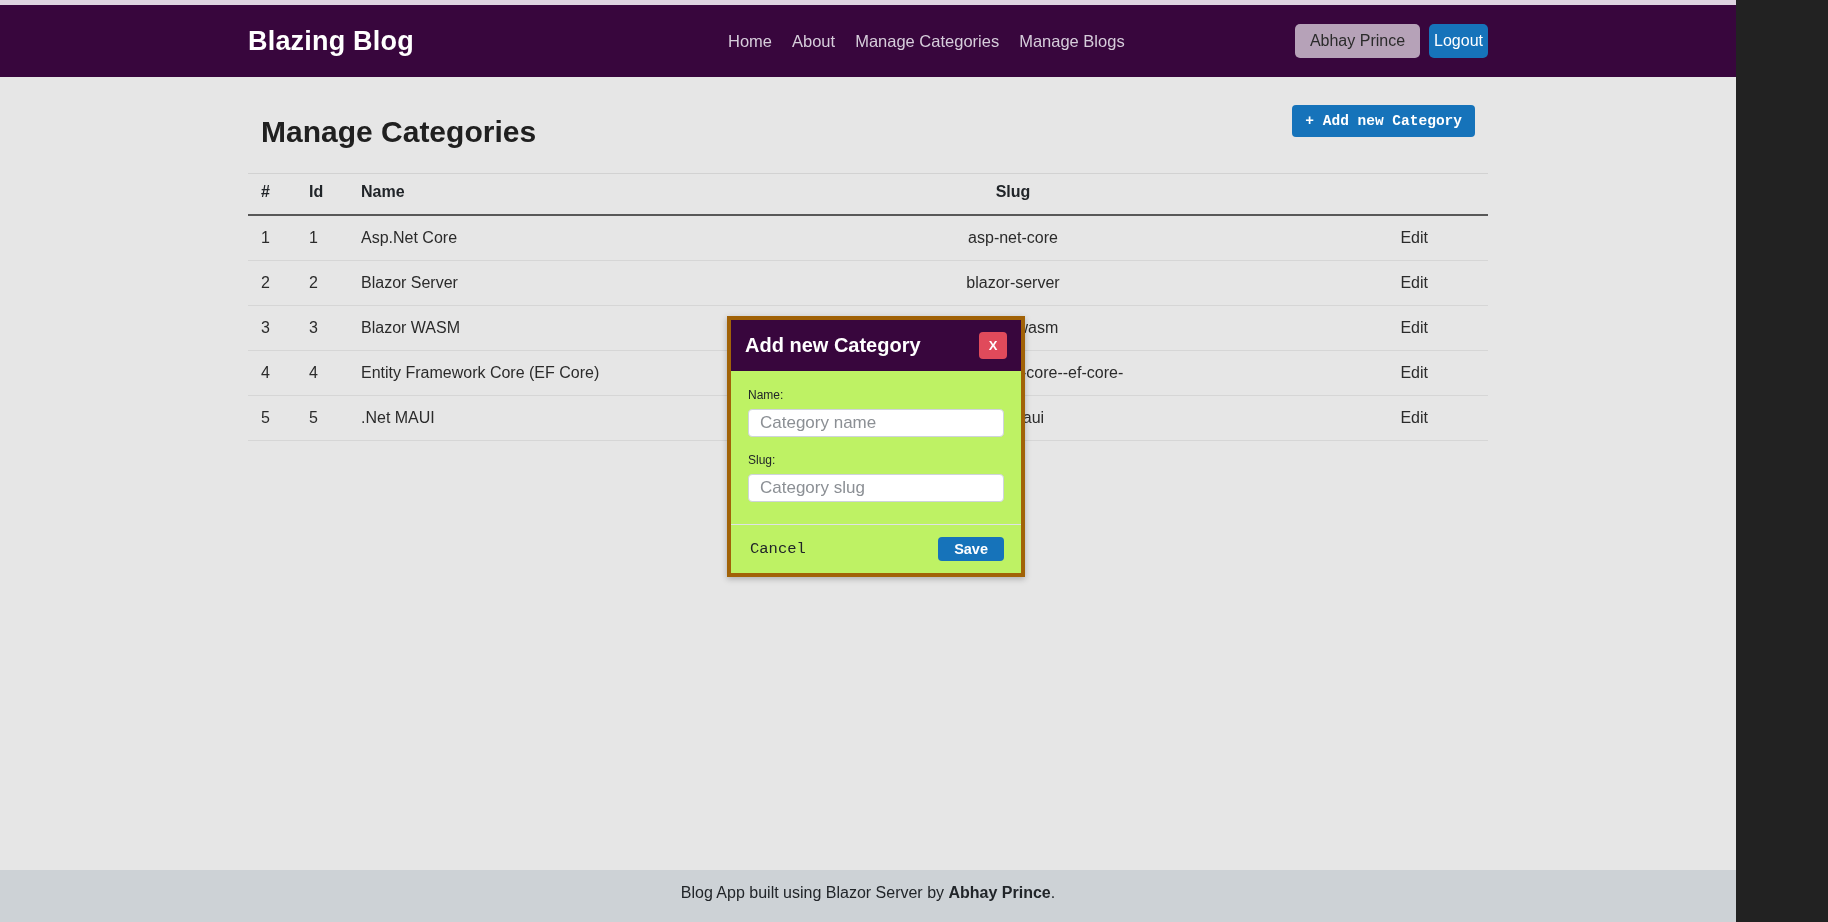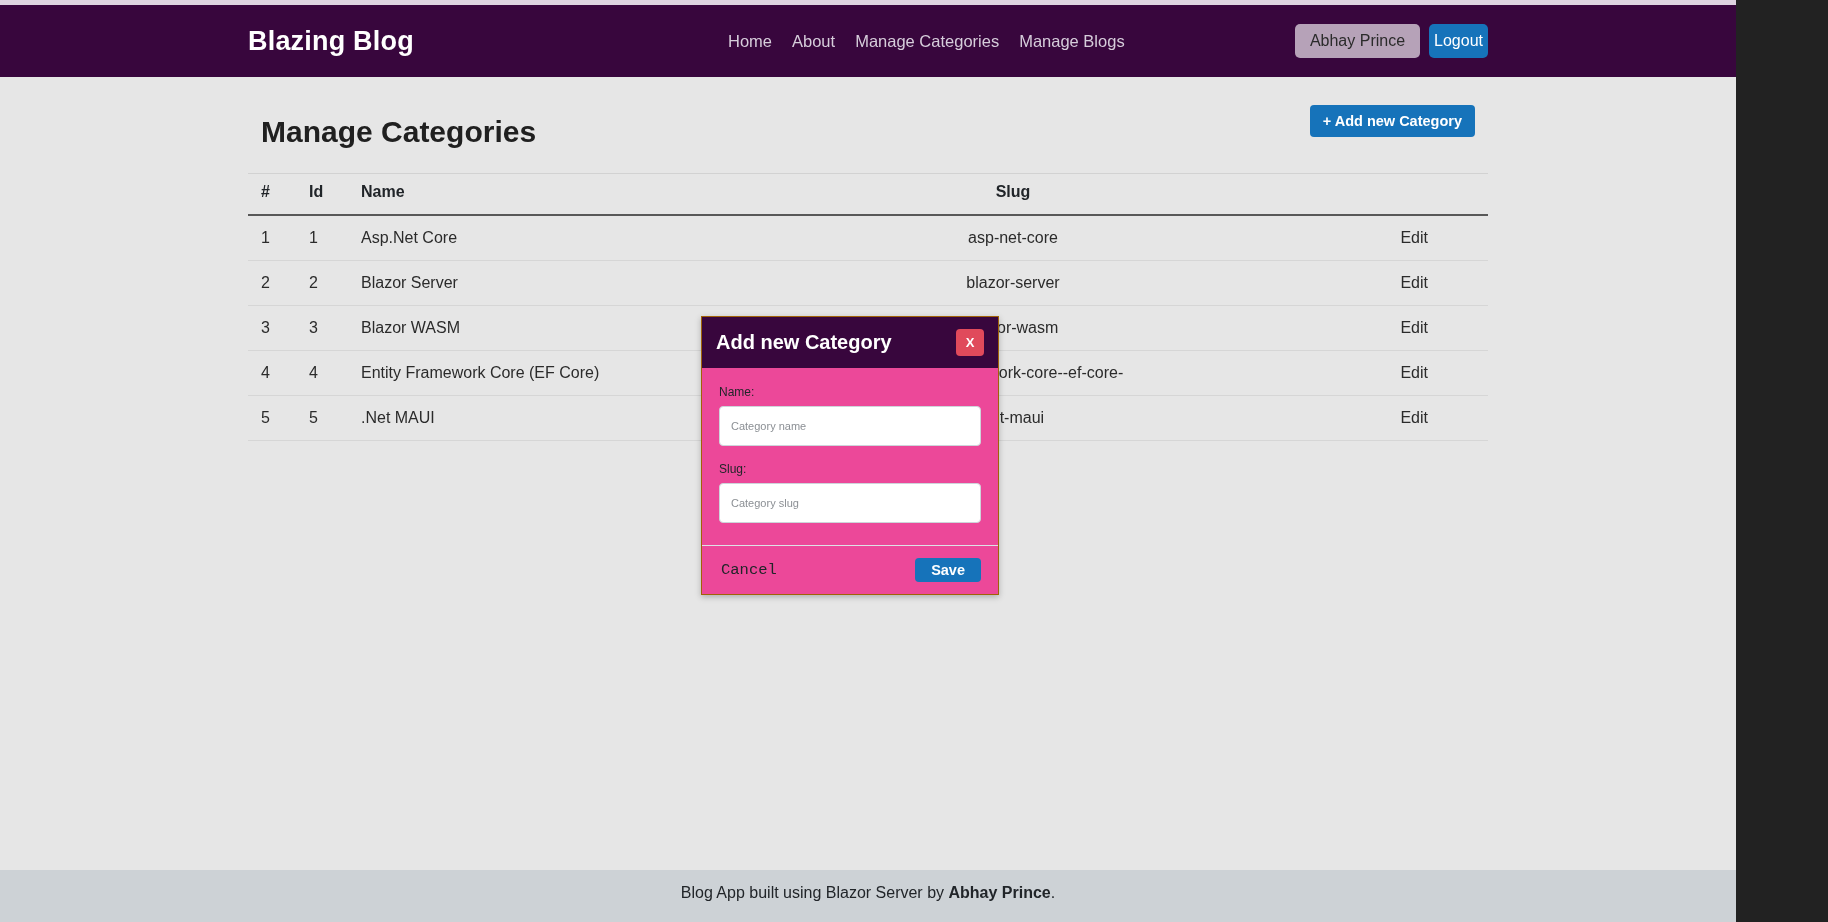--- a/index.html
+++ b/index.html
@@ -140,21 +140,21 @@
     right: 13px;
     top: 28px;
     background: #1673ba;
     color: #ffffff;
     border: none;
     border-radius: 4px;
     font-size: 14.5px;
     font-weight: bold;
     padding: 8px 13px;
     white-space: nowrap;
-    font-family: Liberation Sans, sans-serif;
+    font-family: Liberation Mono, monospace;
   }
 
   
   #table-wrap {
     position: absolute;
     left: 0;
     top: 96px;
     width: 1240px;
   }
   table {
@@ -201,25 +201,25 @@
     text-align: center;
     font-size: 16px;
     color: #212529;
     padding-top: 14px;
   }
   #footer b { font-weight: bold; }
 
   
   #modal {
     position: absolute;
-    left: 701px;
+    left: 727px;
     top: 316px;
     width: 298px;
-    background: #ec4899;
-    border: 1px solid #a16207;
+    background: #bef264;
+    border: 4px solid #a16207;
     box-shadow: 0 2px 6px rgba(0,0,0,0.25);
     z-index: 40;
   }
   #modal-header {
     background: #38063d;
     height: 51px;
     position: relative;
     padding: 0 14px;
     display: flex;
     align-items: center;
@@ -247,25 +247,25 @@
     padding: 17px 17px 22px 17px;
   }
   .form-label {
     font-size: 12px;
     color: #212529;
     margin-bottom: 7px;
     display: block;
   }
   .form-input {
     width: 100%;
-    height: 40px;
+    height: 28px;
     border: 1px solid #ced4da;
     border-radius: 4px;
     padding: 4px 11px;
-    font-size: 11px;
+    font-size: 17px;
     color: #495057;
     font-family: inherit;
     background: #ffffff;
     outline: none;
   }
   .form-input::placeholder { color: #8b8f94; }
   .form-group { margin-bottom: 16px; }
   .form-group:last-child { margin-bottom: 0; }
   #modal-footer {
     border-top: 1px solid #dee2e6;

